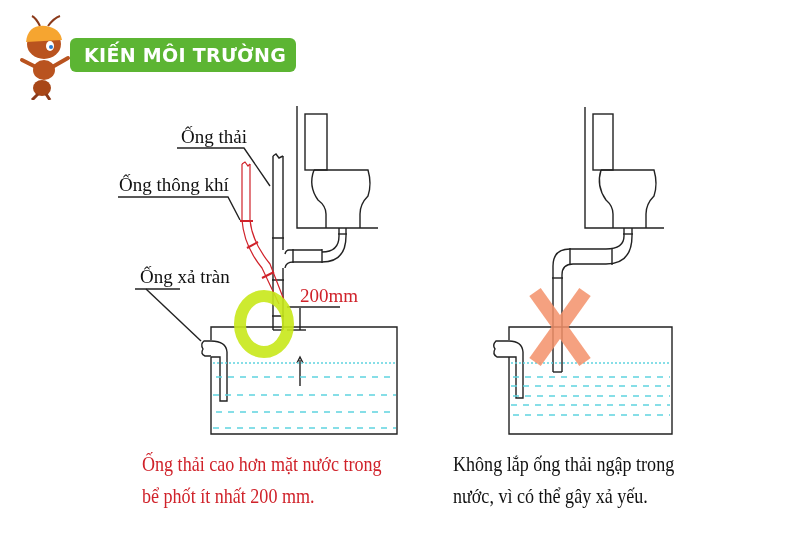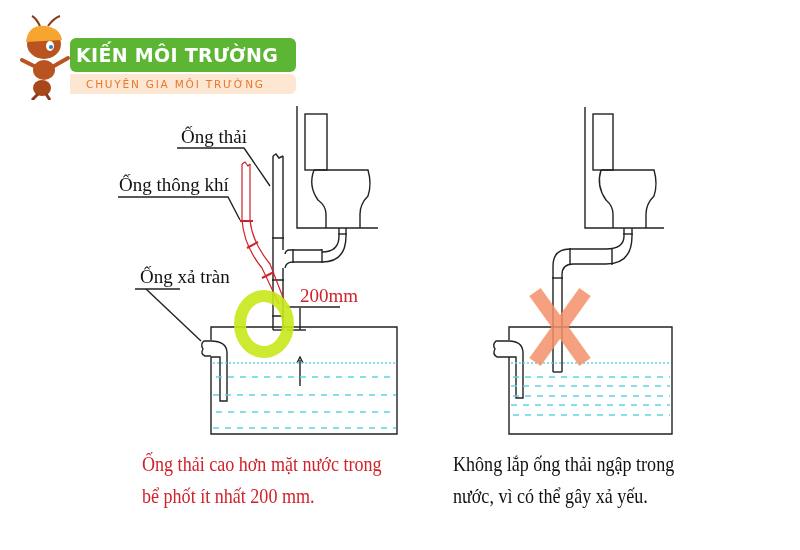--- a/index.html
+++ b/index.html
@@ -1,19 +1,19 @@
 <!DOCTYPE html>
 <html><head>
 <meta charset="utf-8">
 <style>
   html, body { margin:0; padding:0; background:#ffffff; }
   body { width:800px; height:550px; position:relative; overflow:hidden; font-family:"Liberation Serif", serif; }
   .logo { position:absolute; left:18px; top:14px; width:270px; height:86px; }
   .logo-title { position:absolute; left:52px; top:24px; width:226px; height:34px; background:#5cb533; border-radius:6px; color:#fff;
-    font-family:"DejaVu Sans", sans-serif; font-weight:bold; font-size:19px; line-height:34px; padding-left:6px; box-sizing:border-box; letter-spacing:0.3px; }
+    font-family:"DejaVu Sans", sans-serif; font-weight:bold; font-size:19px; line-height:34px; padding-left:14px; box-sizing:border-box; letter-spacing:0.3px; }
   .logo-sub { position:absolute; left:52px; top:60px; width:226px; height:20px; background:#fde6d2; border-radius:0 6px 6px 0; color:#e8772e;
     font-family:"DejaVu Sans", sans-serif; font-size:10.5px; line-height:20px; padding-left:16px; box-sizing:border-box; letter-spacing:1.8px; }
   .diagram { position:absolute; left:0; top:0; width:800px; height:550px; }
   .caption { position:absolute; font-family:"Liberation Serif", serif; font-size:21px; line-height:32px; transform:scaleX(0.86); transform-origin:left top; white-space:nowrap; }
   .cap-left { left:142px; top:448px; color:#d0222a; }
   .cap-right { left:453px; top:448px; color:#111; }
   .label { font-family:"Liberation Serif", serif; font-size:19px; }
 </style>
 </head>
 <body>
@@ -26,21 +26,20 @@
     <path d="M8 28 Q10 10 28 12 Q42 14 44 26 Z" fill="#f6a530"></path>
     <ellipse cx="32" cy="32" rx="4" ry="5" fill="#fff"></ellipse>
     <circle cx="33" cy="33" r="2" fill="#2a7bd0"></circle>
     <ellipse cx="26" cy="56" rx="11" ry="10" fill="#b9531f"></ellipse>
     <ellipse cx="24" cy="74" rx="9" ry="8" fill="#a84718"></ellipse>
     <path d="M36 52 L50 44" stroke="#b9531f" stroke-width="4" stroke-linecap="round"></path>
     <path d="M16 52 L4 46" stroke="#b9531f" stroke-width="4" stroke-linecap="round"></path>
     <path d="M20 80 L14 86 M28 80 L32 86" stroke="#8b3a1a" stroke-width="3"></path>
   </svg>
   <div class="logo-title">KIẾN MÔI TRƯỜNG</div>
-  <div class="logo-sub">CHUYÊN GIA MÔI TRƯỜNG</div>
 </div>
 
 <svg class="diagram" viewBox="0 0 800 550" width="800" height="550">
   <g fill="none" stroke="#222" stroke-width="1.4">
 
     <path d="M297 106 V228 H378"></path>
 
     <rect x="305" y="114" width="22" height="56"></rect>
     <path d="M314 170 H368 Q372 184 368 196 Q360 204 360 214 V228 M314 170 Q308 186 318 200 Q326 206 326 214 V228"></path>
 

